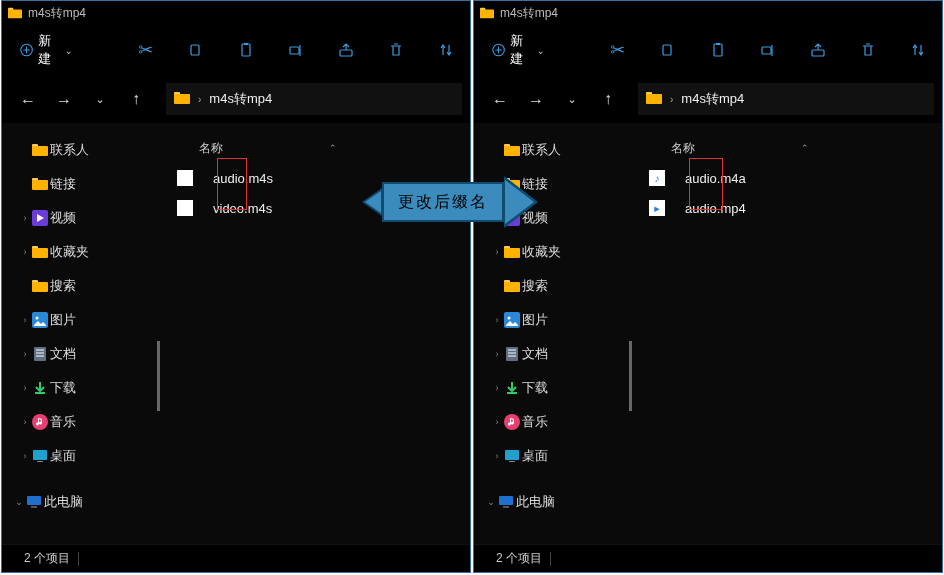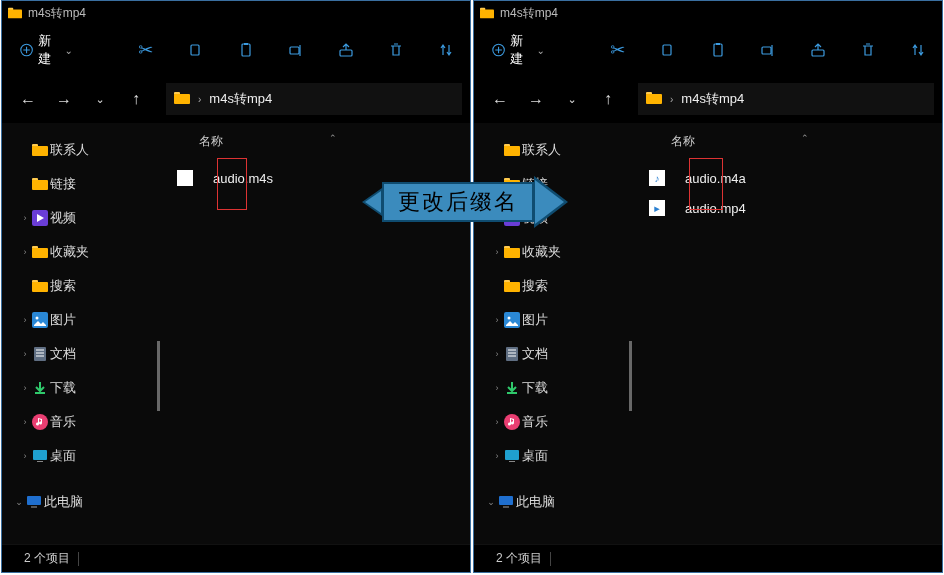--- a/index.html
+++ b/index.html
@@ -85,21 +85,21 @@
     .scrollbar {
       width: 3px; height: 70px;
       background: #686868;
       position: absolute; left: 155px; top: 340px;
     }
 
     .filelist {
       flex: 1; padding: 10px 0 0 12px; position: relative;
     }
     .list-header {
-      display: flex; 
+      display: flex; align-items: center;
       height: 30px; font-size: 12px; color: #ccc;
       padding-left: 30px;
     }
     .list-header .col-name { width: 100px; }
     .list-header .sort { color: #999; font-size: 9px; margin-left: 30px; }
     .file-row {
       display: flex; align-items: center; gap: 20px;
       height: 30px; padding-left: 8px;
       font-size: 13px; color: #eee; position: relative;
     }
@@ -124,21 +124,21 @@
       height: 48px;
       display: flex; align-items: center;
       z-index: 50;
     }
     .arrow-body {
       background: #3b8bbd;
       border: 2px solid #0f4c70;
       height: 40px;
       display: flex; align-items: center; justify-content: center;
       padding: 0 14px;
-      font-size: 22px; color: #000;
+      font-size: 16px; color: #000;
       font-family: "SimSun", serif;
       letter-spacing: 2px;
     }
     .arrow-tail {
       width: 0; height: 0;
       border-top: 14px solid transparent;
       border-bottom: 14px solid transparent;
       border-right: 20px solid #0f4c70;
       position: relative;
     }
@@ -356,20 +356,24 @@
     <div class="scrollbar"></div>
 
     <div class="filelist">
       <div class="list-header">
         <span class="col-name">名称</span>
         <span class="sort">⌃</span>
       </div>
       <div class="file-row">
         <span class="file-ico"></span>
         <span>audio.m4s</span>
+      </div>
+      <div class="file-row">
+        <span class="file-ico"></span>
+        <span>video.m4s</span>
       </div>
       <div class="hlbox" style="left:60px; top:35px; width:30px; height:52px;"></div>
     </div>
   </div>
 
   <div class="status">
     <span>2 个项目</span>
     <span class="vline"></span>
   </div>
 </div>

